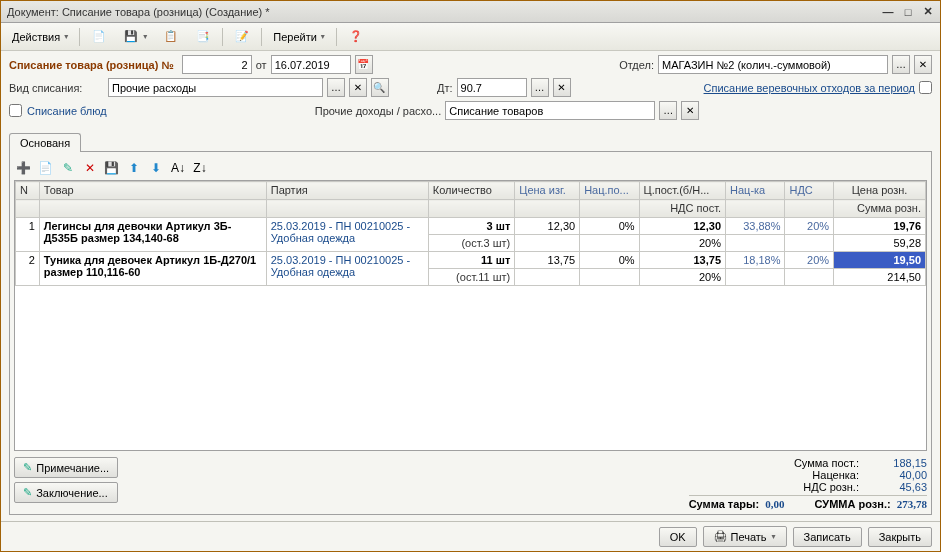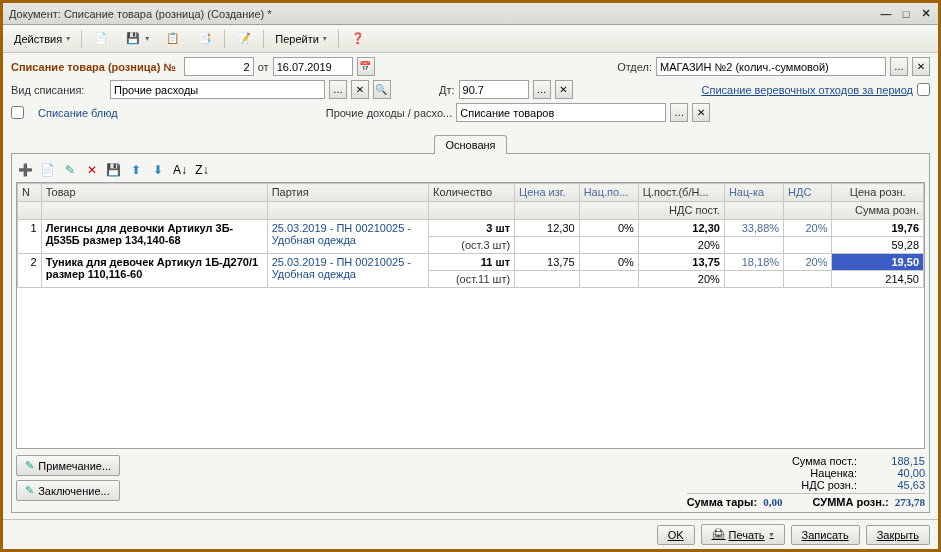--- a/index.html
+++ b/index.html
@@ -1,36 +1,36 @@
 <!DOCTYPE html>
 <html><head>
 <meta charset="utf-8">
 <style>
 * { box-sizing: border-box; margin: 0; padding: 0; }
 body { font-family: Arial, sans-serif; font-size: 11px; background: #fff; }
-.window { width: 941px; height: 552px; border: 3px solid #a16207; background: #f5f5f1; display: flex; flex-direction: column; }
+.window { width: 941px; height: 552px; border: 1px solid #a16207; background: #f5f5f1; display: flex; flex-direction: column; }
 .titlebar { height: 22px; background: linear-gradient(#e8e8e4, #d8d8d4); display: flex; align-items: center; padding: 0 4px; border-bottom: 1px solid #a0a0a0; }
 .titlebar-text { flex: 1; color: #333; font-size: 11px; padding-left: 2px; }
 .titlebar-btn { width: 16px; height: 14px; margin-left: 4px; display: inline-flex; align-items: center; justify-content: center; cursor: pointer; color: #333; font-weight: bold; }
 .toolbar { height: 28px; background: linear-gradient(#f8f8f4, #e8e8e0); border-bottom: 1px solid #c8c8c0; display: flex; align-items: center; padding: 0 4px; gap: 2px; }
 .tb-btn { height: 20px; padding: 0 6px; display: inline-flex; align-items: center; cursor: pointer; border: 1px solid transparent; border-radius: 2px; gap: 2px; }
 .tb-dropdown::after { content: "▾"; font-size: 8px; margin-left: 2px; color: #666; }
 .tb-sep { width: 1px; height: 18px; background: #c0c0b8; margin: 0 2px; }
 .icon-sq { width: 16px; height: 16px; display: inline-flex; align-items: center; justify-content: center; font-size: 11px; }
 .content { flex: 1; padding: 4px 8px 6px 8px; display: flex; flex-direction: column; overflow: hidden; }
 .hdr-row { display: flex; align-items: center; margin-bottom: 4px; gap: 4px; }
 .doc-title { color: #8b3a00; font-weight: bold; font-size: 11px; margin-right: 4px; }
 .lbl { color: #333; }
 .blue-lbl { color: #1a4b8c; }
 .input { border: 1px solid #a0a0a0; background: #fff; height: 19px; padding: 0 3px; font-size: 11px; }
 .input-num { text-align: right; }
 .btn-mini { width: 18px; height: 19px; border: 1px solid #a0a0a0; background: linear-gradient(#f8f8f4,#e0e0dc); display: inline-flex; align-items: center; justify-content: center; cursor: pointer; font-size: 10px; }
-.checkbox-lbl { display: inline-flex; align-items: center; gap: 14px; justify-content: space-between; }
+.checkbox-lbl { display: inline-flex; align-items: center; gap: 5px; justify-content: space-between; }
 .checkbox-lbl input { width: 13px; height: 13px; }
-.tab-strip { display: flex; margin-top: 8px; justify-content: center; }
+.tab-strip { display: flex; margin-top: 8px; }
 .tab { border: 1px solid #a0a0a0; border-bottom: none; background: #f5f5f1; padding: 3px 10px; border-radius: 3px 3px 0 0; position: relative; top: 1px; z-index: 2; }
 .panel { border: 1px solid #a0a0a0; background: #f5f5f1; flex: 1; display: flex; flex-direction: column; padding: 4px; overflow: hidden; }
 .grid-toolbar { height: 24px; display: flex; align-items: center; gap: 2px; padding: 2px 0; }
 .grid-btn { width: 20px; height: 20px; border: 1px solid transparent; border-radius: 2px; display: inline-flex; align-items: center; justify-content: center; cursor: pointer; font-size: 12px; }
 .grid-wrap { flex: 1; border: 1px solid #a0a0a0; background: #fff; overflow: auto; }
 table.grid { border-collapse: collapse; width: 100%; table-layout: fixed; }
 table.grid th, table.grid td { border: 1px solid #c8c8c4; padding: 2px 4px; font-size: 11px; vertical-align: top; }
 table.grid th { background: linear-gradient(#f4f4f0,#e6e6e0); color: #333; font-weight: normal; text-align: left; height: 18px; }
 table.grid th.blue { color: #4a6aa0; }
 .num-cell { text-align: right; }
@@ -40,21 +40,21 @@
 .ost-cell { text-align: right; color: #333; }
 .bottom-area { display: flex; padding-top: 6px; gap: 6px; }
 .left-btns { display: flex; flex-direction: column; gap: 4px; }
 .pencil-btn { border: 1px solid #a0a0a0; background: linear-gradient(#f8f8f4,#e0e0dc); padding: 3px 8px; display: inline-flex; align-items: center; gap: 4px; cursor: pointer; border-radius: 2px; }
 .totals { margin-left: auto; font-size: 11px; }
 .totals-row { display: flex; justify-content: flex-end; gap: 8px; }
 .totals-row .tl { text-align: right; width: 120px; }
 .totals-row .tv { text-align: right; width: 60px; color: #1a4b8c; }
 .tv-bold { font-weight: bold; font-family: Liberation Serif, serif; }
 .footer { height: 30px; border-top: 1px solid #c0c0b8; display: flex; align-items: center; justify-content: flex-end; padding: 0 8px; gap: 6px; background: #f5f5f1; }
-.foot-btn { border: 1px solid #a0a0a0; background: linear-gradient(#f8f8f4,#e0e0dc); padding: 3px 10px; cursor: pointer; border-radius: 2px; display: inline-flex; align-items: center; gap: 3px; text-decoration: underline; }
+.foot-btn { border: 1px solid #a0a0a0; background: linear-gradient(#f8f8f4,#e0e0dc); padding: 3px 10px; cursor: pointer; border-radius: 2px; display: inline-flex; align-items: center; gap: 3px; }
 .sum-line { border-top: 1px solid #c0c0b8; margin-top: 2px; padding-top: 2px; display: flex; justify-content: flex-end; gap: 30px; }
 .link-blue { color: #1a4b8c; text-decoration: underline; cursor: pointer; }
 </style>
 </head>
 <body>
 
 <div class="window">
   <div class="titlebar">
     <span class="titlebar-text">Документ: Списание товара (розница) (Создание) *</span>
     <span class="titlebar-btn">—</span>

